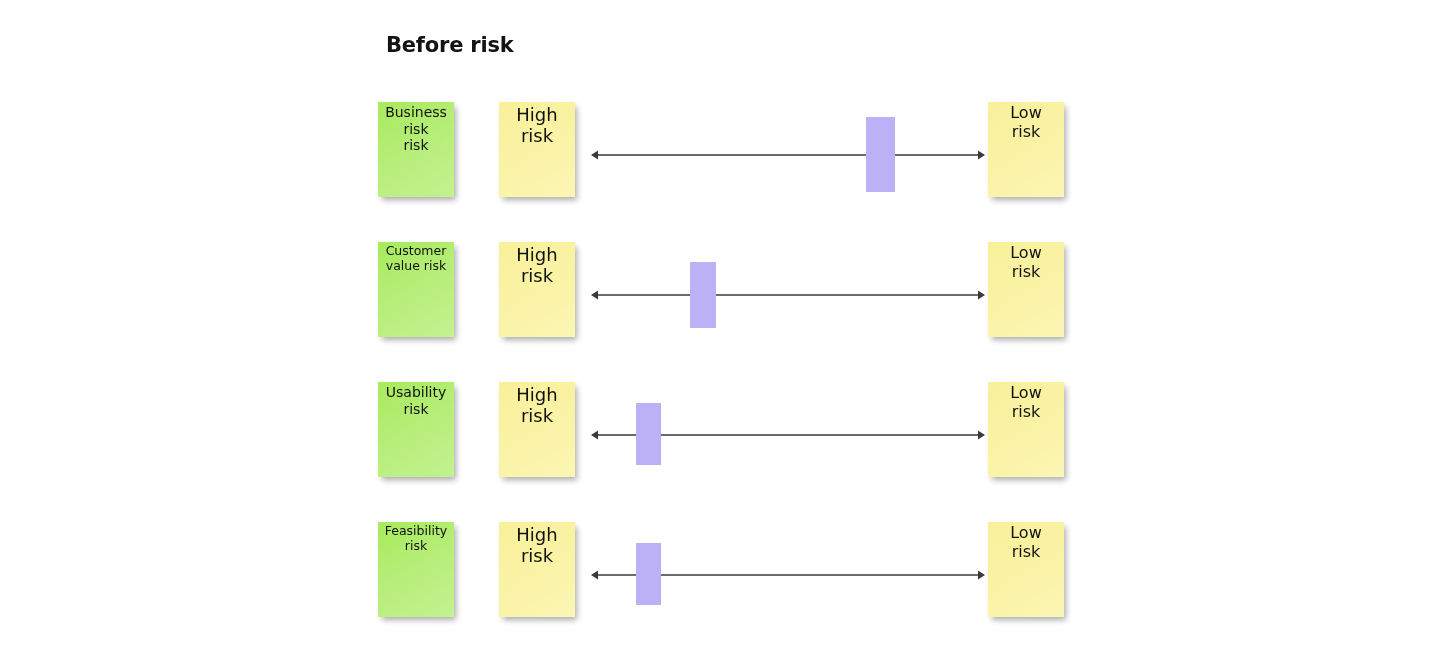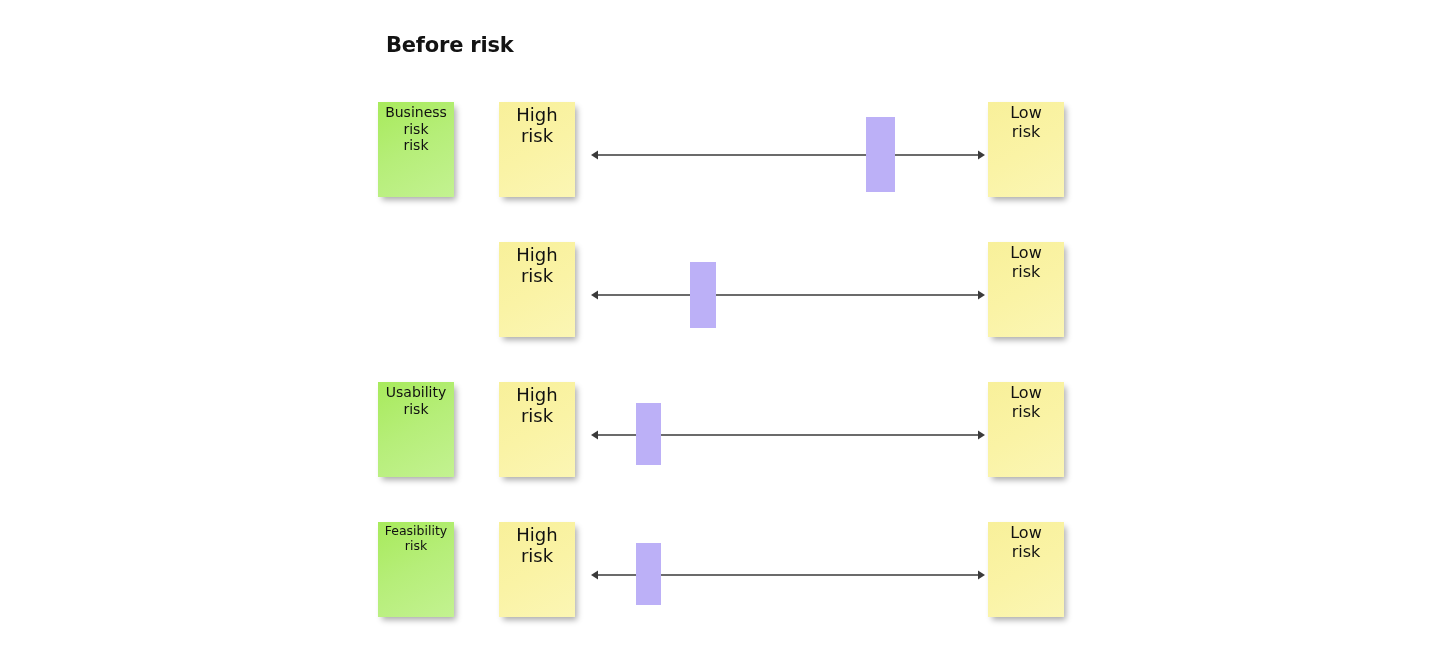--- a/index.html
+++ b/index.html
@@ -127,20 +127,26 @@
     <div class="marker" style="left:866px; top:15px; width:29px; height:75px;"></div>
     <div class="note note-low">
       <span class="note-label">
         <span>Low</span><br>
         <span>risk</span>
       </span>
     </div>
   </div>
 
   <div class="risk-row" style="top:242px;">
+    <div class="note note-green small-text">
+      <span class="note-label">
+        <span>Customer</span><br>
+        <span>value risk</span>
+      </span>
+    </div>
     <div class="note note-high">
       <span class="note-label">
         <span>High</span><br>
         <span>risk</span>
       </span>
     </div>
     <div class="axis">
       <svg width="400" height="14" viewBox="0 0 400 14">
         <line x1="6" y1="7" x2="394" y2="7" stroke="#3a3a3a" stroke-width="1.4"></line>
         <path d="M 10 2.6 L 3 7 L 10 11.4 Z" fill="#3a3a3a"></path>

